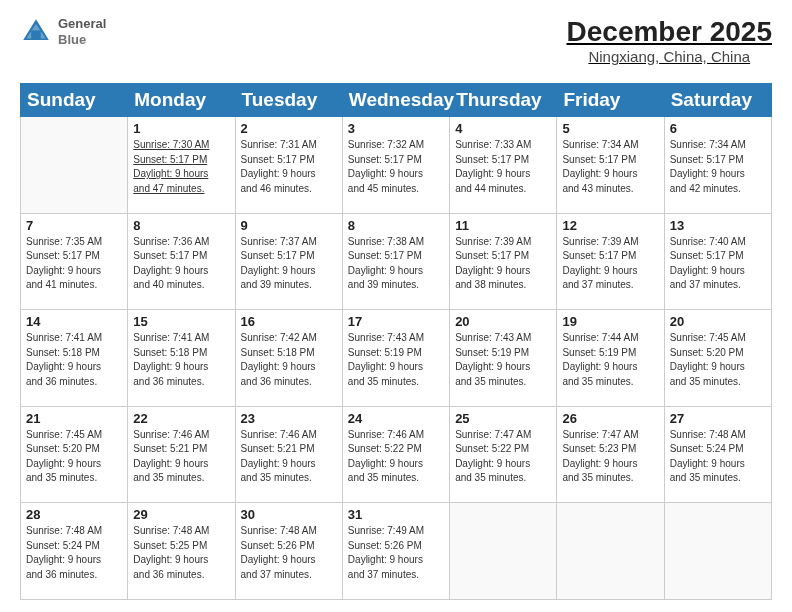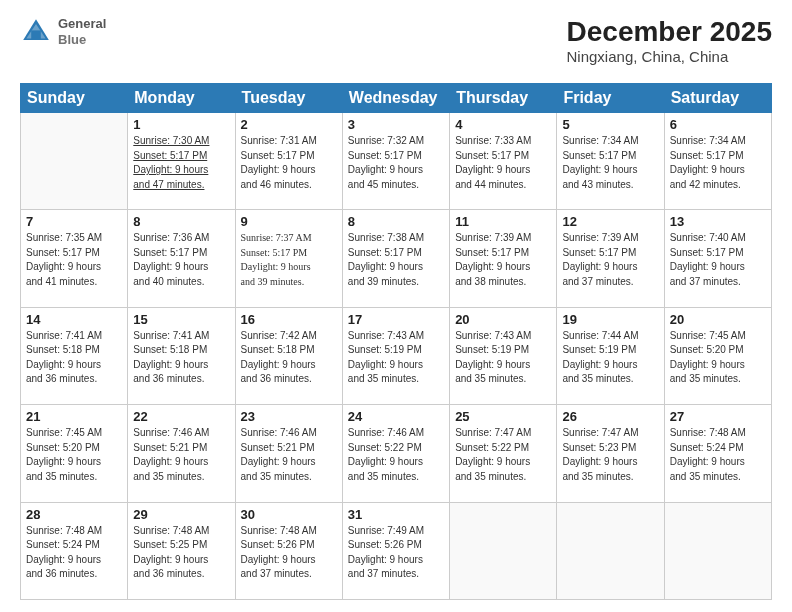--- a/index.html
+++ b/index.html
@@ -36,21 +36,22 @@
       color: #333;
       line-height: 1.2;
     }
     .logo-text span:first-child { color: #555; }
     .logo-text span:last-child { color: #737373; }
     .logo-icon {
       width: 32px;
       height: 32px;
     }
     .title-block {
-      text-align: left;
+      text-align: center;
+      text-decoration: underline;
     }
     .title-block h1 {
       font-size: 28px;
       font-weight: bold;
       color: #222;
     }
     .title-block h2 {
       font-size: 15px;
       font-weight: normal;
       color: #444;
@@ -60,21 +61,21 @@
       border: 1px solid #ccc;
       border-collapse: collapse;
       width: 100%;
       table-layout: fixed;
     }
     .calendar th {
       background: #2c7ab5;
       color: #fff;
       text-align: left;
       padding: 5px 6px;
-      font-size: 16px;
+      font-size: 19px;
       border: 1px solid #2c7ab5;
     }
     .calendar td {
       vertical-align: top;
       padding: 4px 5px;
       border: 1px solid #ccc;
       font-size: 10px;
       color: #333;
       background: #fff;
       height: 88px;
@@ -188,21 +189,21 @@
           </td>
           <td>
             <span class="day-num">8</span>
             <div class="day-info" style="white-space: pre-line;">Sunrise: 7:36 AM
 Sunset: 5:17 PM
 Daylight: 9 hours
 and 40 minutes.</div>
           </td>
           <td>
             <span class="day-num">9</span>
-            <div class="day-info" style="white-space: pre-line; font-family: Liberation Serif, serif;">Sunrise: 7:37 AM
+            <div class="day-info" style="white-space: pre-line;">Sunrise: 7:37 AM
 Sunset: 5:17 PM
 Daylight: 9 hours
 and 39 minutes.</div>
           </td>
           <td>
             <span class="day-num">8</span>
             <div class="day-info" style="white-space: pre-line;">Sunrise: 7:38 AM
 Sunset: 5:17 PM
 Daylight: 9 hours
 and 39 minutes.</div>

